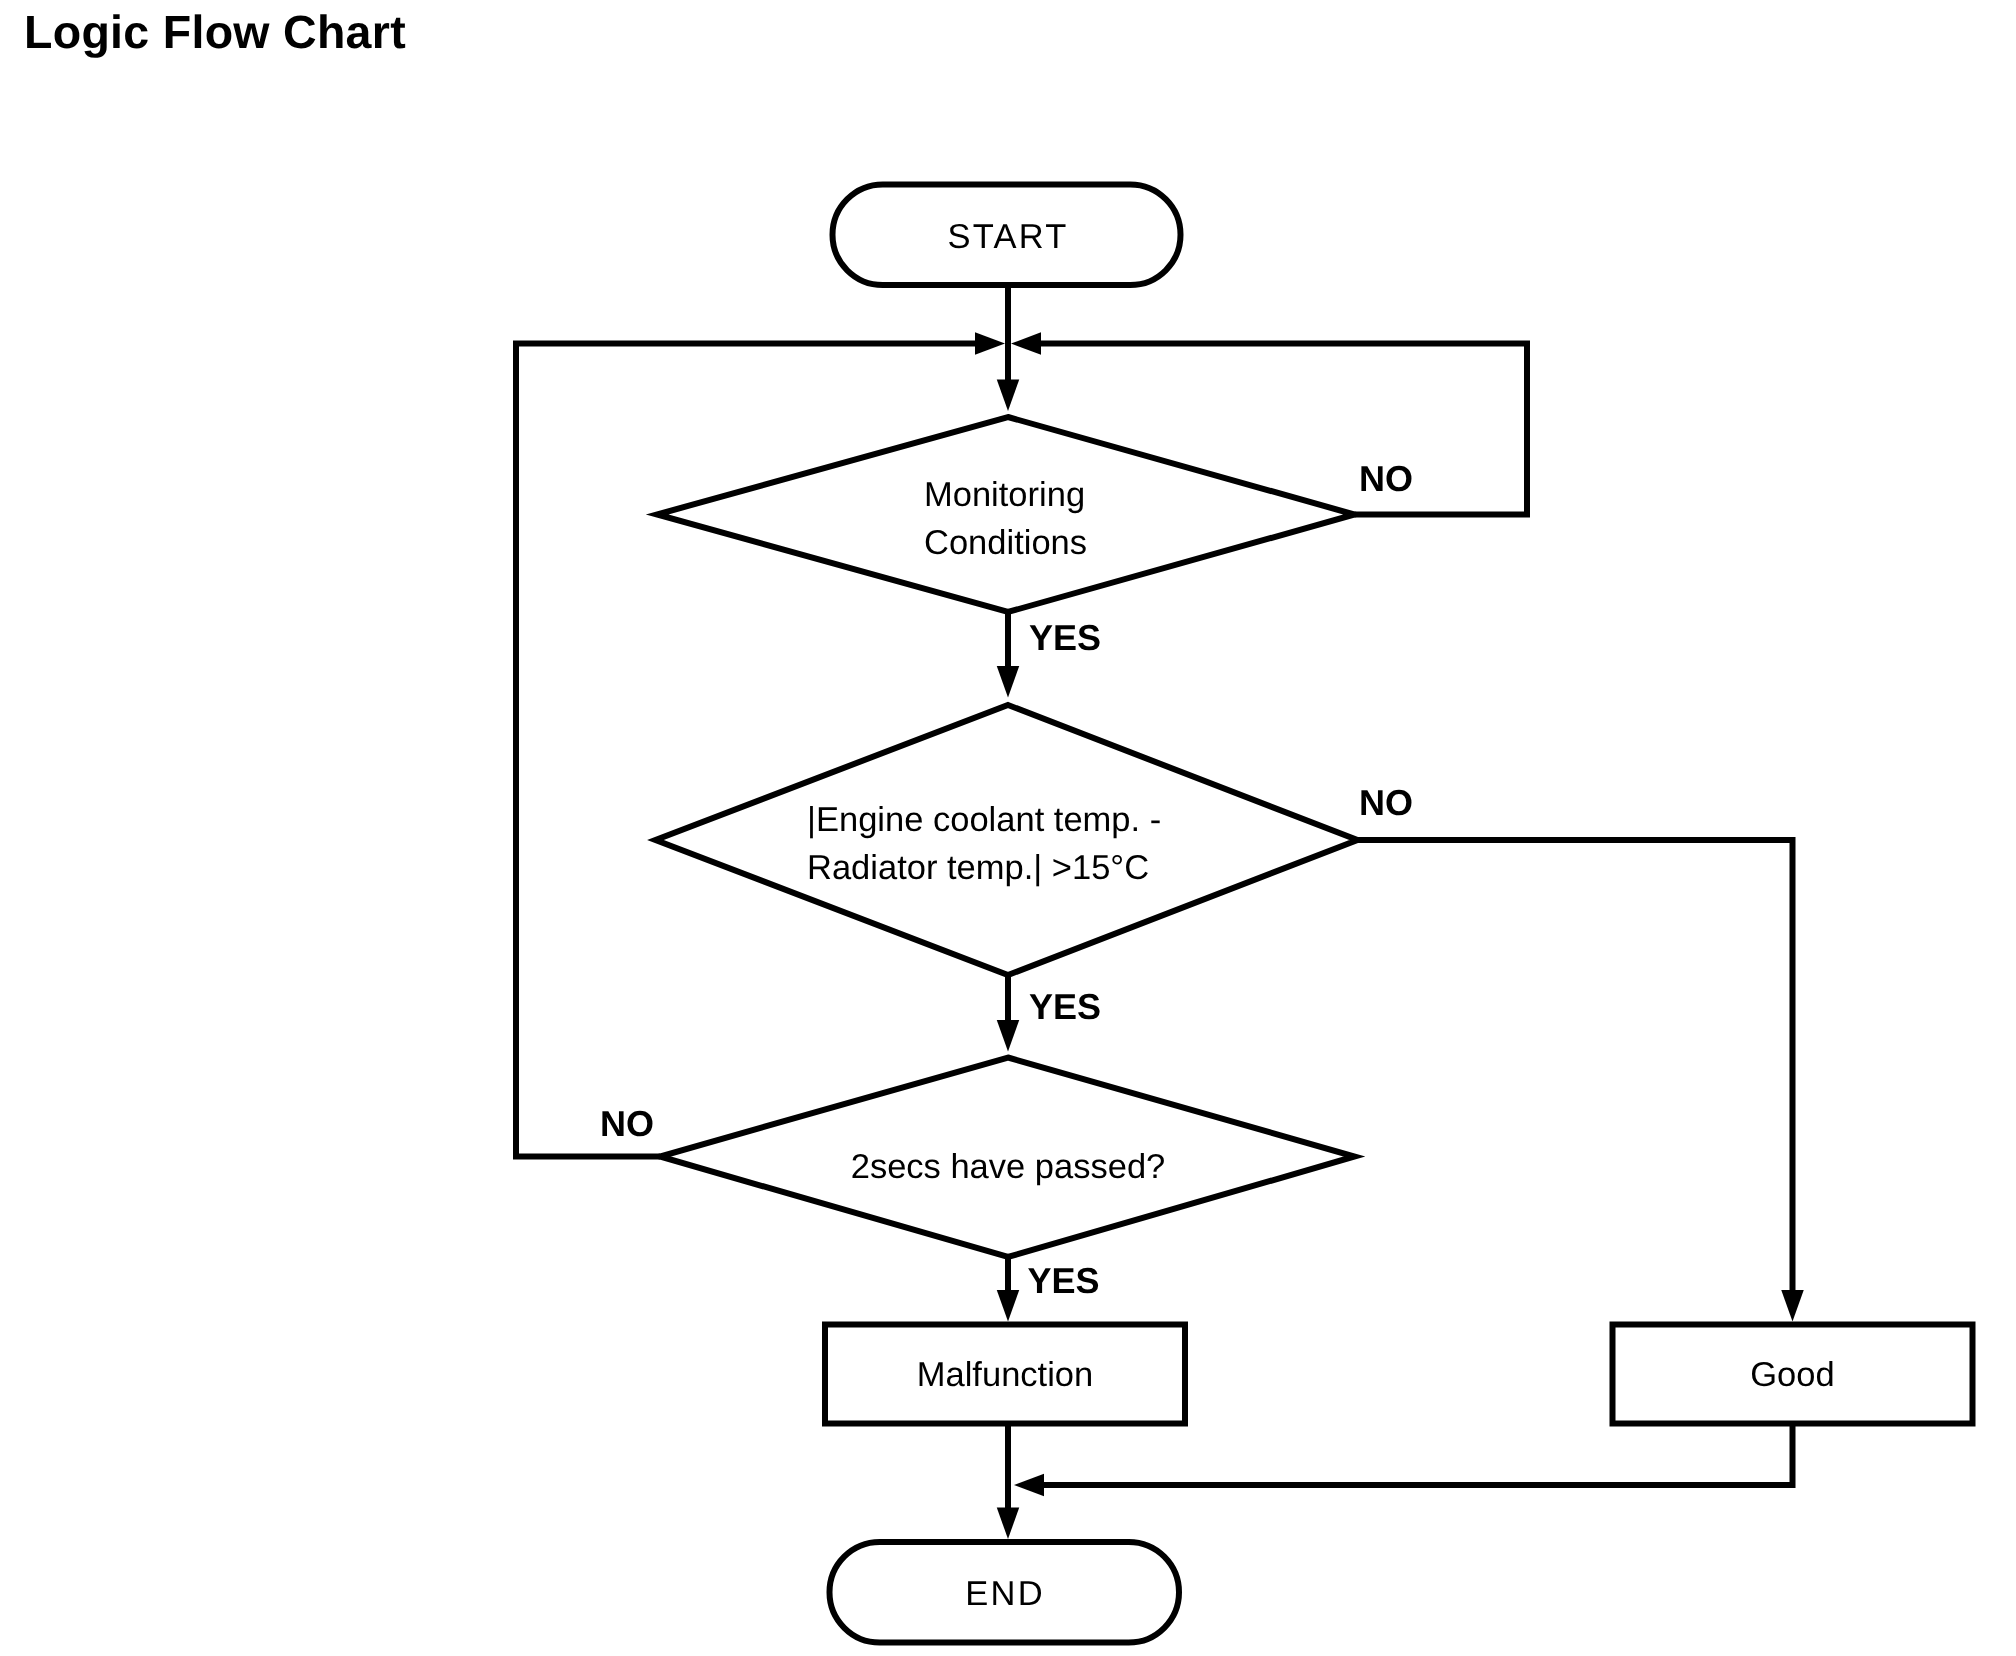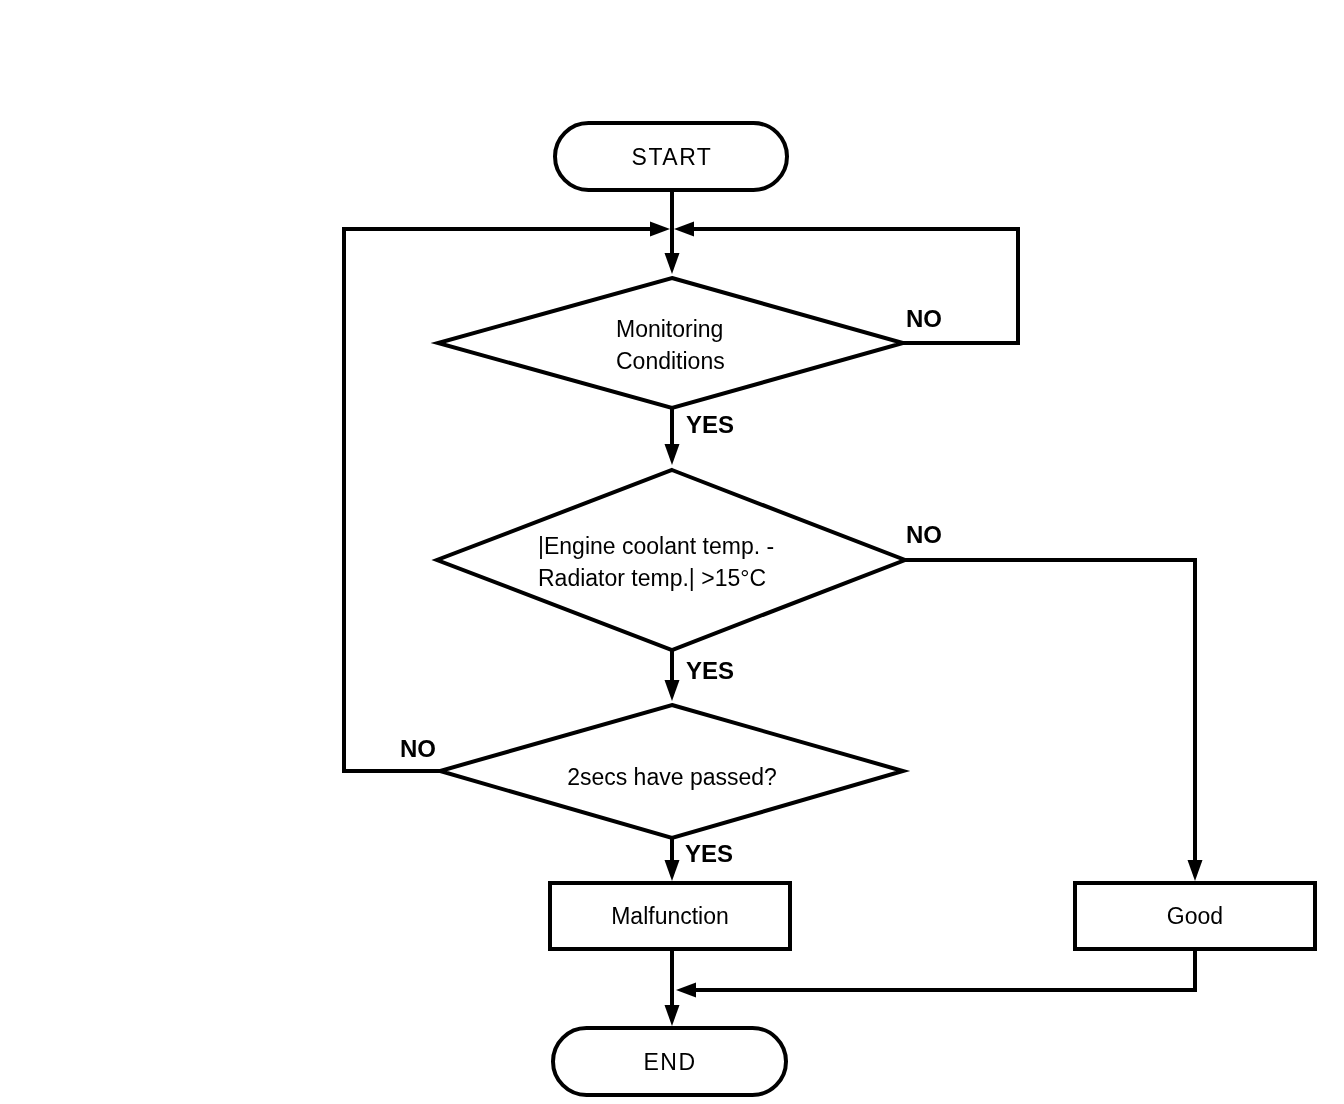--- a/index.html
+++ b/index.html
@@ -62,20 +62,21 @@
   }
   .anchor-mid {
     text-anchor: middle;
   }
 </style>
 </head>
 <body>
 
 <div class="page">
 
+  <h1 class="page-title">Logic Flow Chart</h1>
 
   <svg class="flowchart" width="1344" height="1104" viewBox="0 0 1344 1104">
 
     <g>
       <path class="line" d="M672,190 L672,256"></path>
       <path class="line" d="M903,343 L1018,343 L1018,229 L692,229"></path>
       <path class="line" d="M440,771 L344,771 L344,229 L652,229"></path>
       <path class="line" d="M672,408 L672,446"></path>
       <path class="line" d="M905,560 L1195,560 L1195,863"></path>
       <path class="line" d="M672,650 L672,682"></path>

